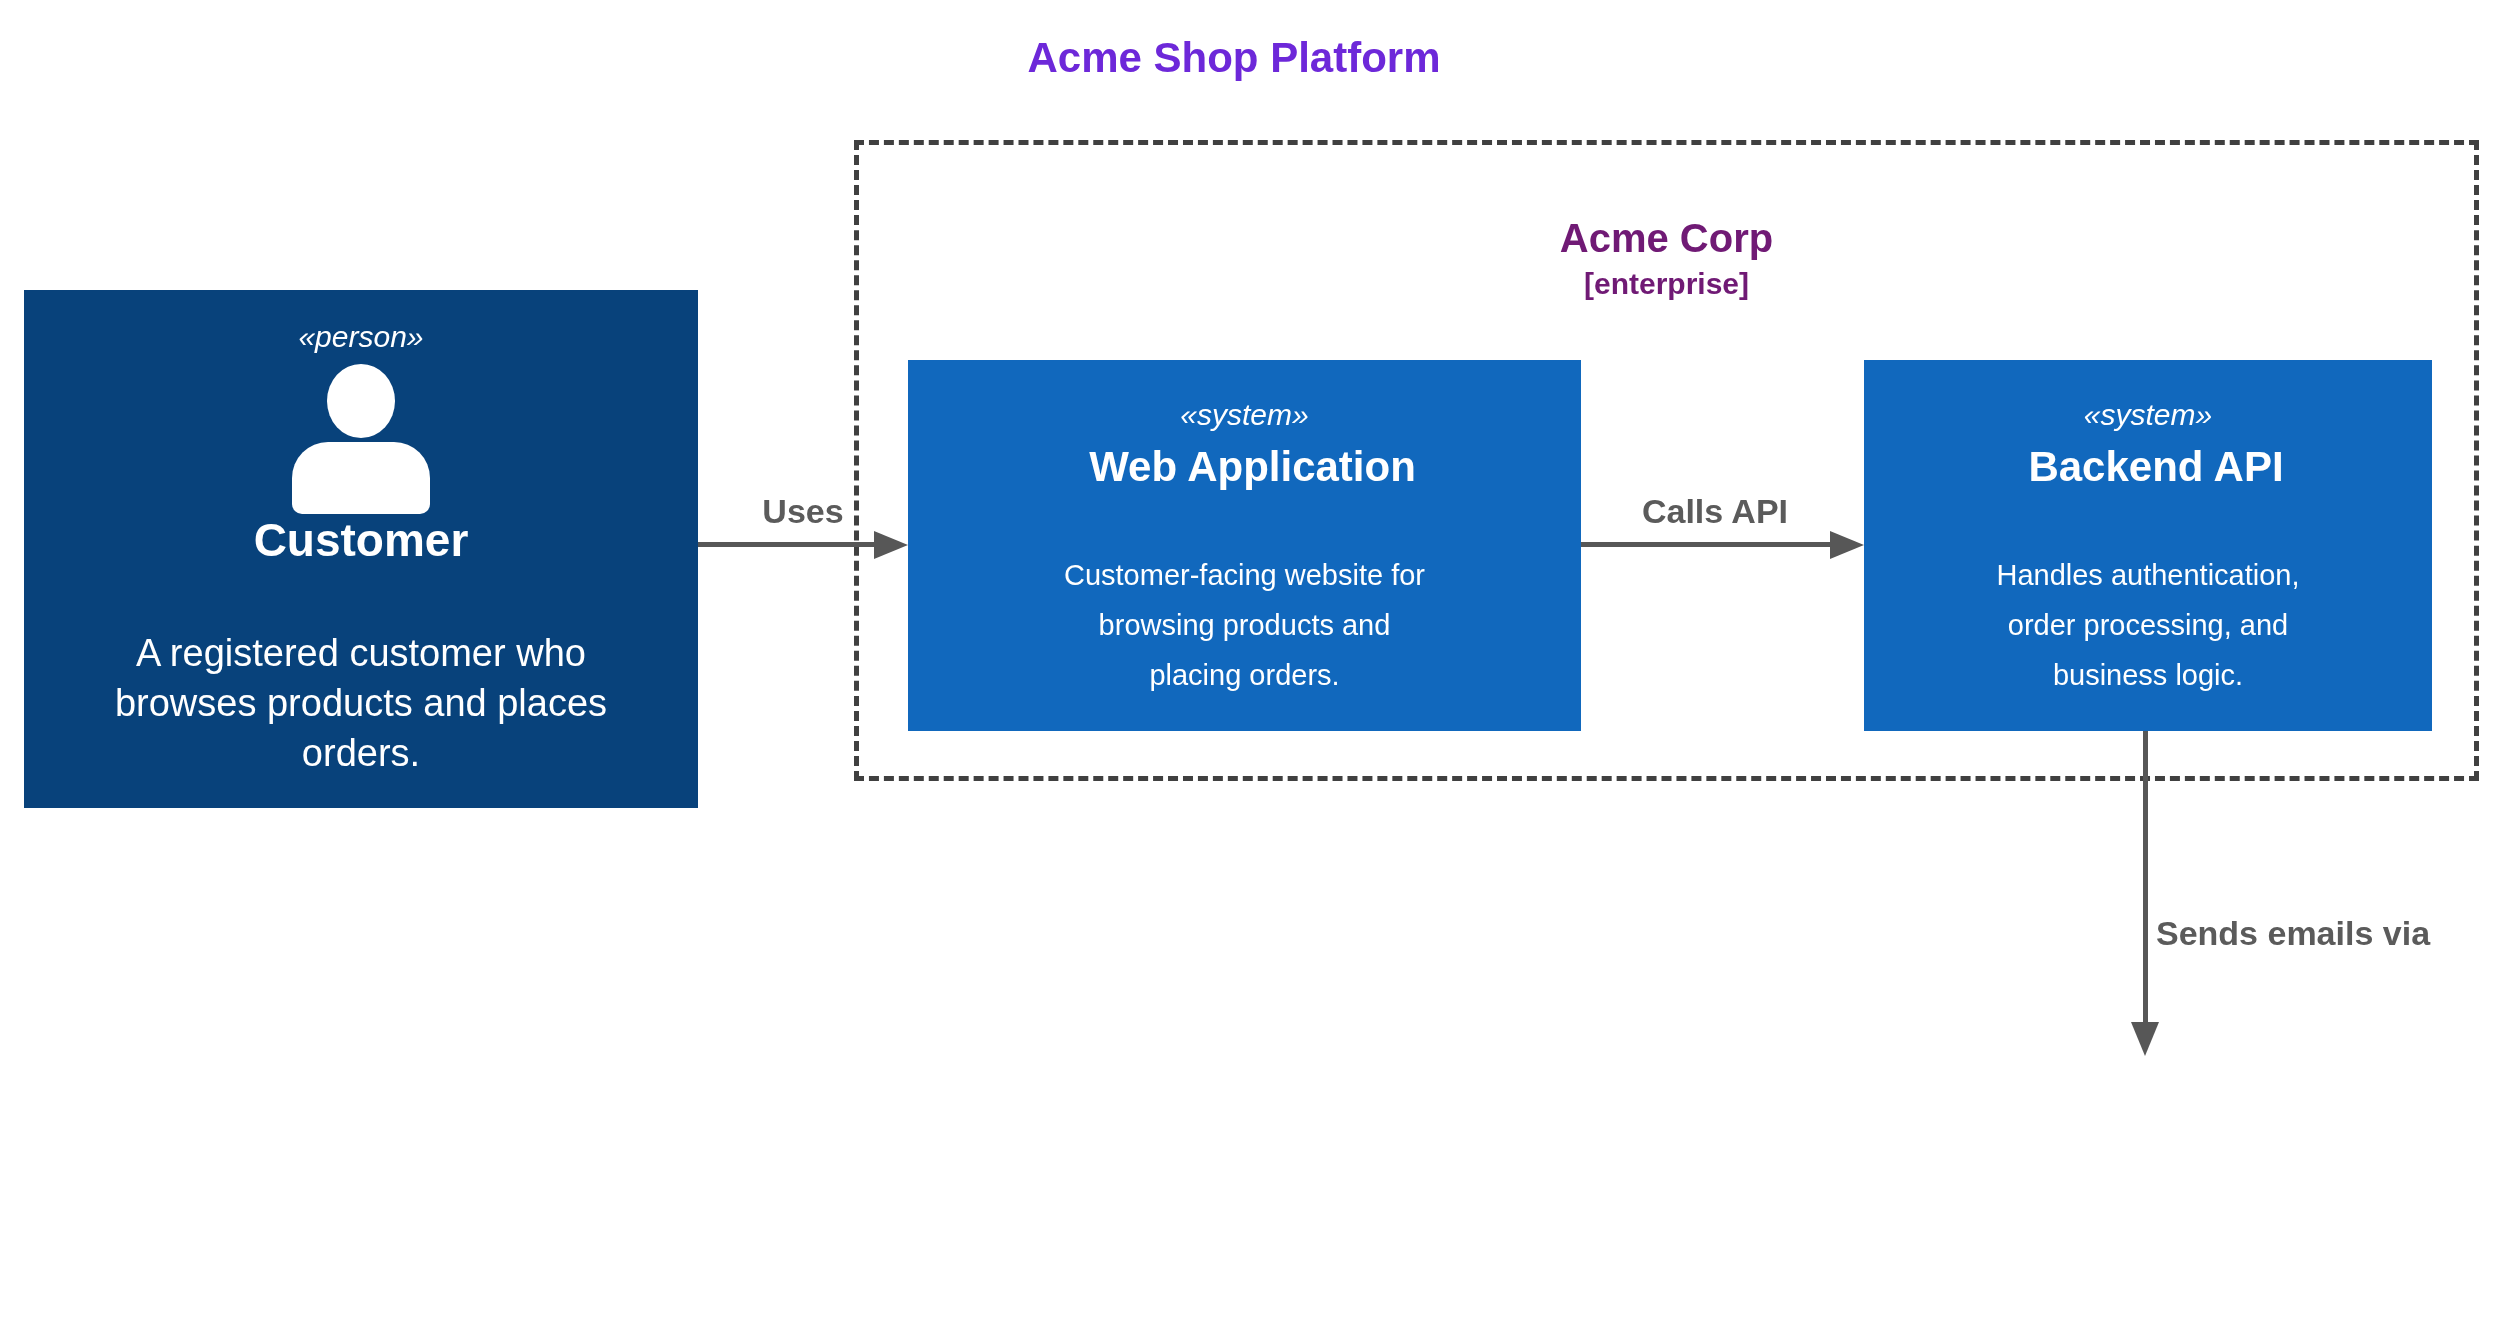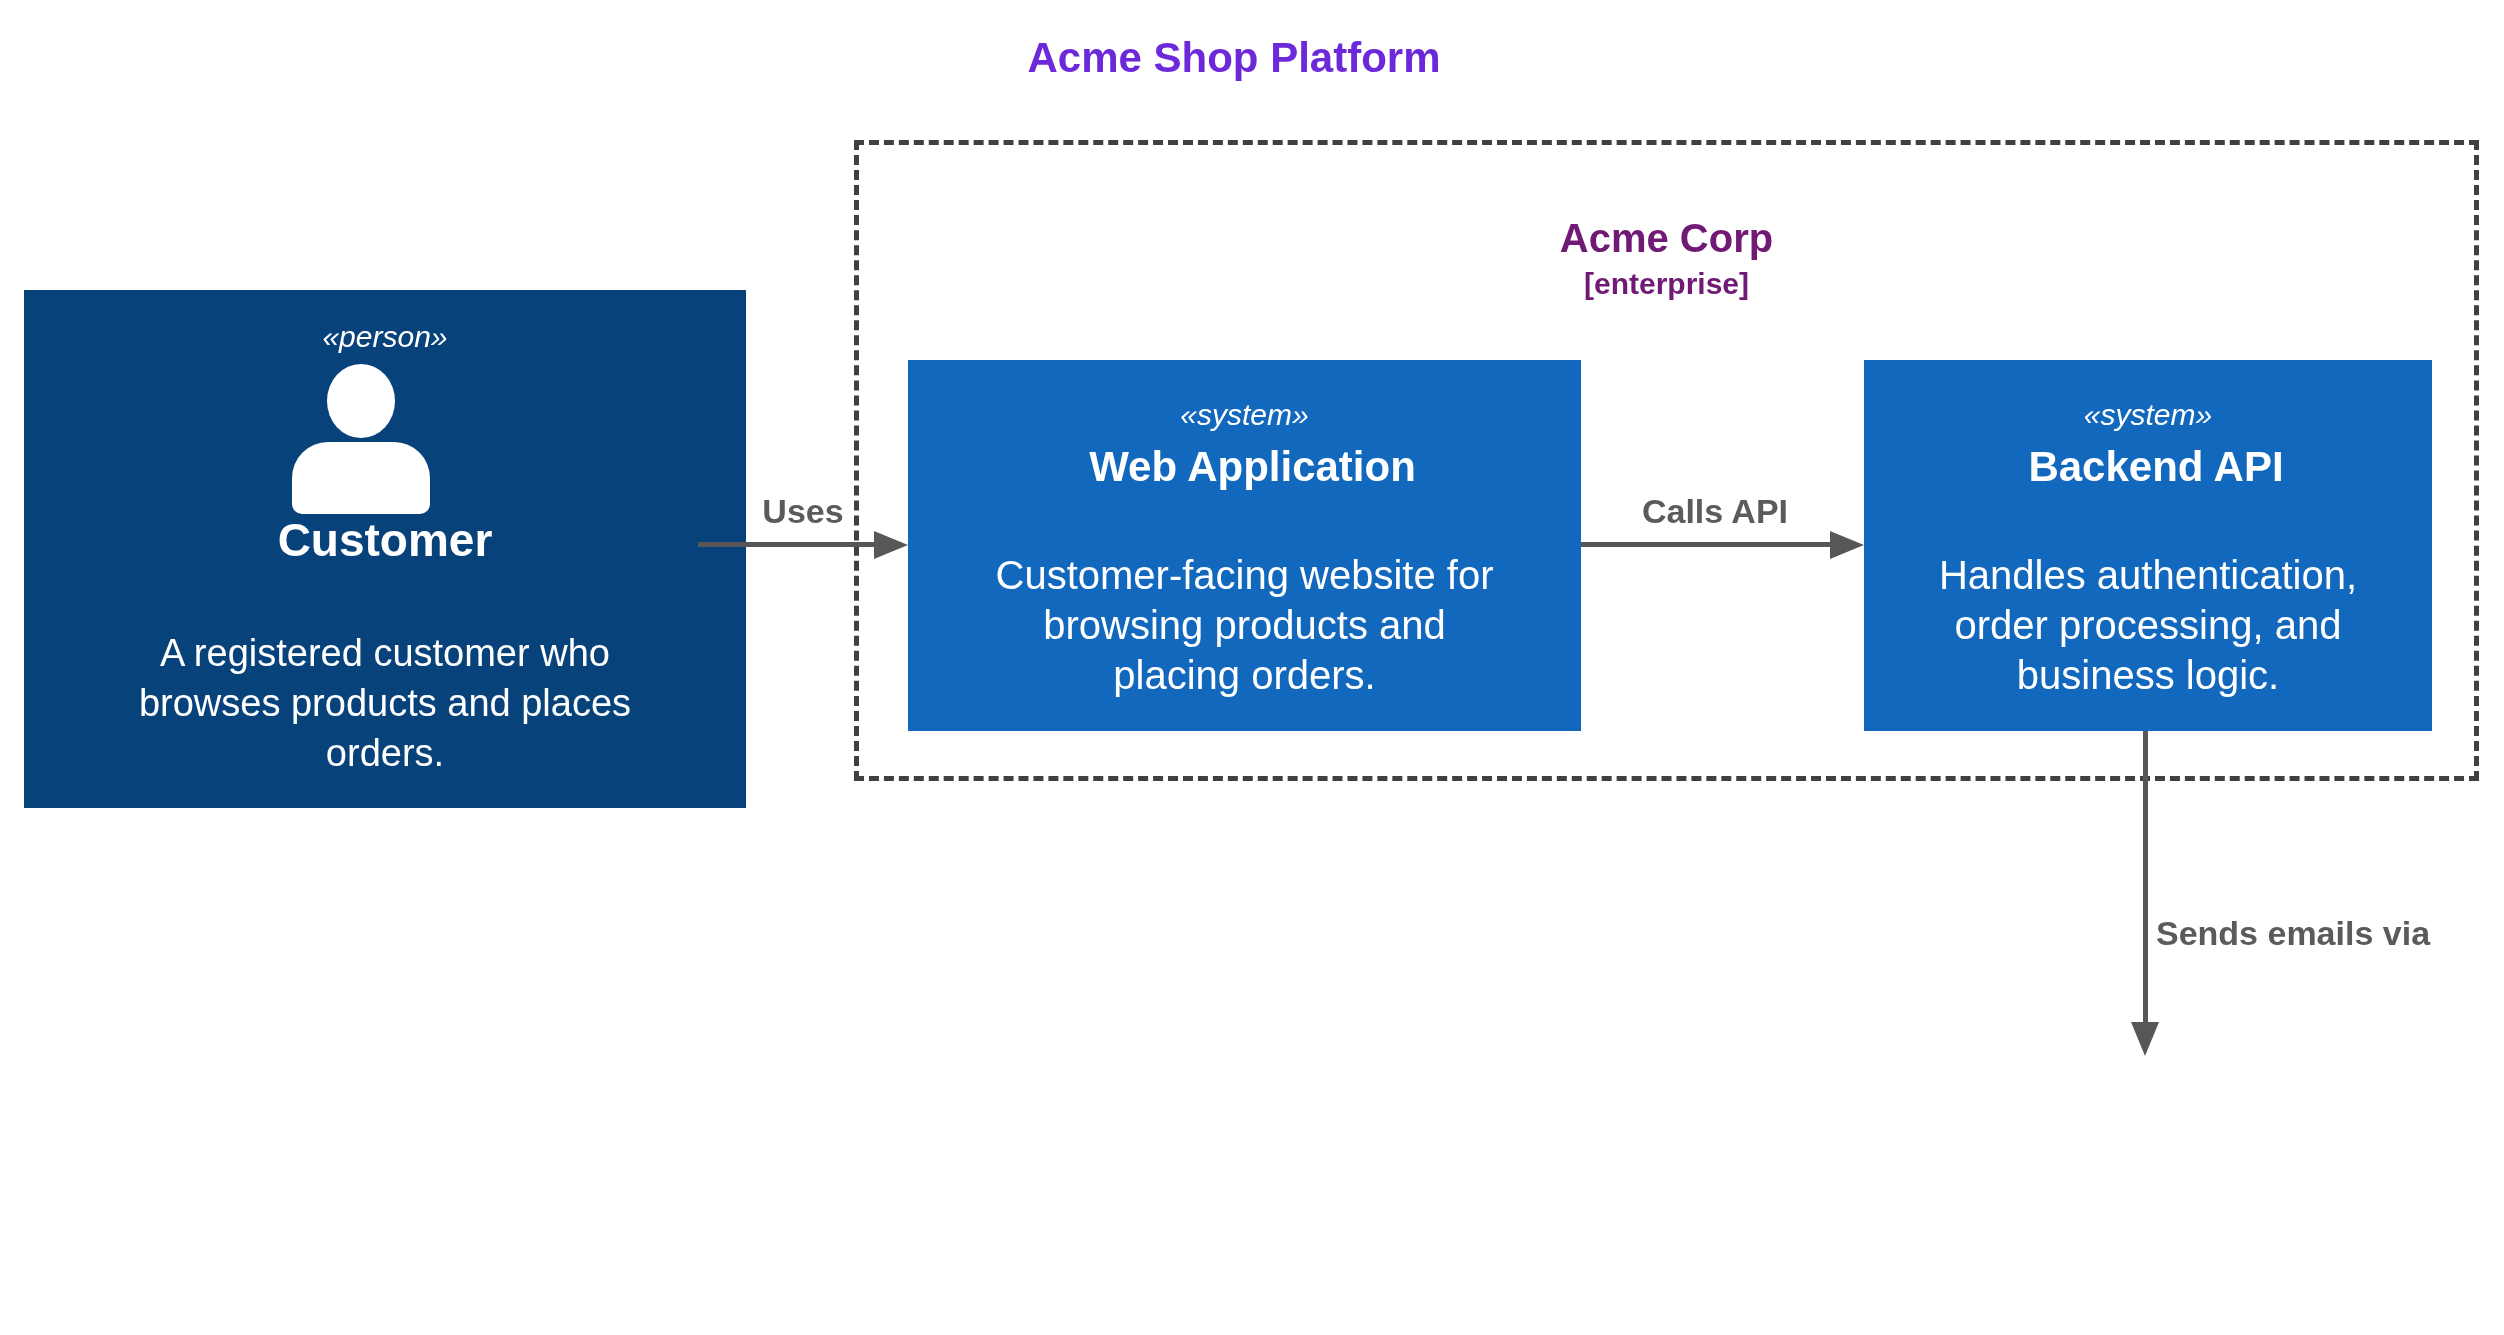--- a/index.html
+++ b/index.html
@@ -72,25 +72,25 @@
   .node .node-name {
     position: absolute;
     left: 0;
     width: 100%;
     font-weight: 700;
   }
   .node .node-desc {
     position: absolute;
     left: 0;
     width: 100%;
-    font-size: 40px;
+    font-size: 29px;
     line-height: 50px;
     white-space: pre-line;
   }
-  .node-customer { left: 24px;  top: 290px;  width: 674px; height: 518px; padding-left: 48px; }
+  .node-customer { left: 24px;  top: 290px;  width: 674px; height: 518px; }
   .node-customer .stereotype { top: 28px; }
   .node-customer .node-name  { top: 224px; font-size: 46px; line-height: 52px; }
   .node-customer .node-desc  { top: 338px; font-size: 38px; }
   .node-webapp   { left: 908px; top: 360px;  width: 673px; height: 371px; }
   .node-backend  { left: 1864px; top: 360px; width: 568px; height: 371px; }
   .node-webapp .stereotype, .node-backend .stereotype { top: 36px; }
   .node-webapp .node-name,  .node-backend .node-name  { top: 82px; font-size: 42px; line-height: 50px; padding-left: 8px; }
   .node-webapp .node-desc,  .node-backend .node-desc  { top: 190px; }
   .node-email    { left: 1804px; top: 1056px; width: 682px; height: 262px; }
   .node-email .stereotype { top: 28px; }

